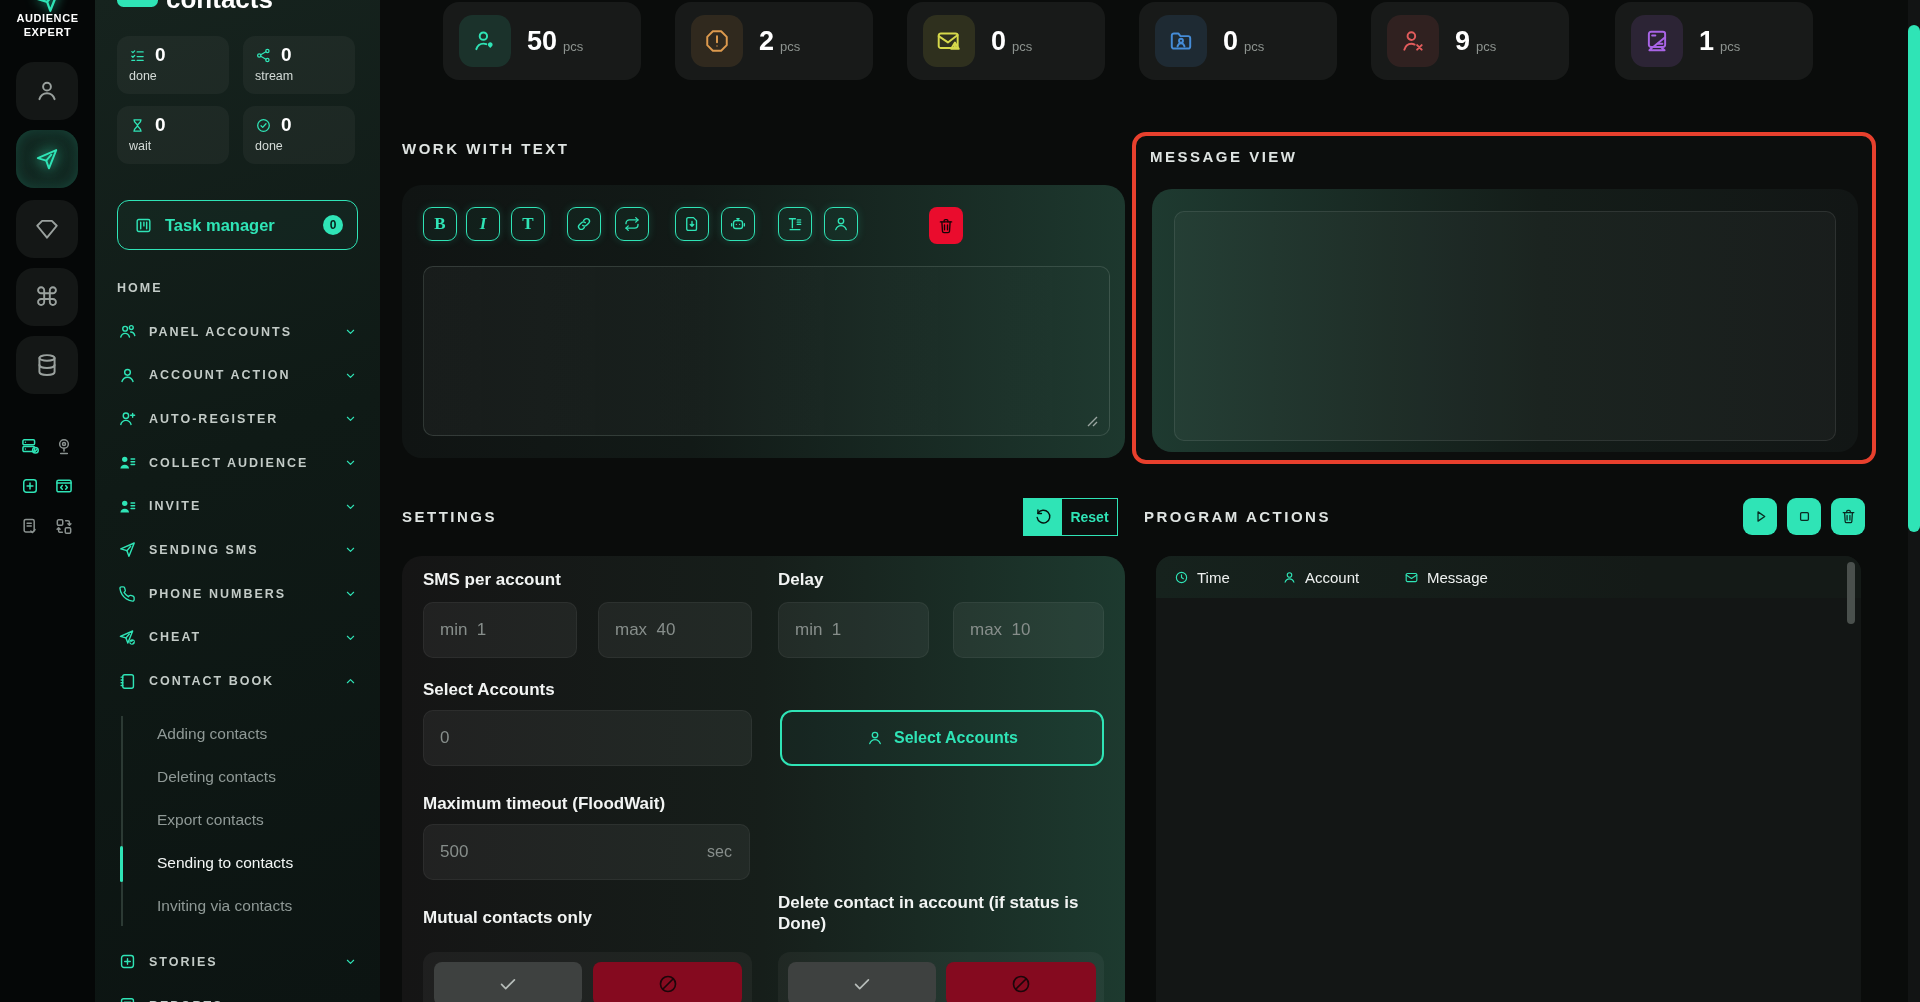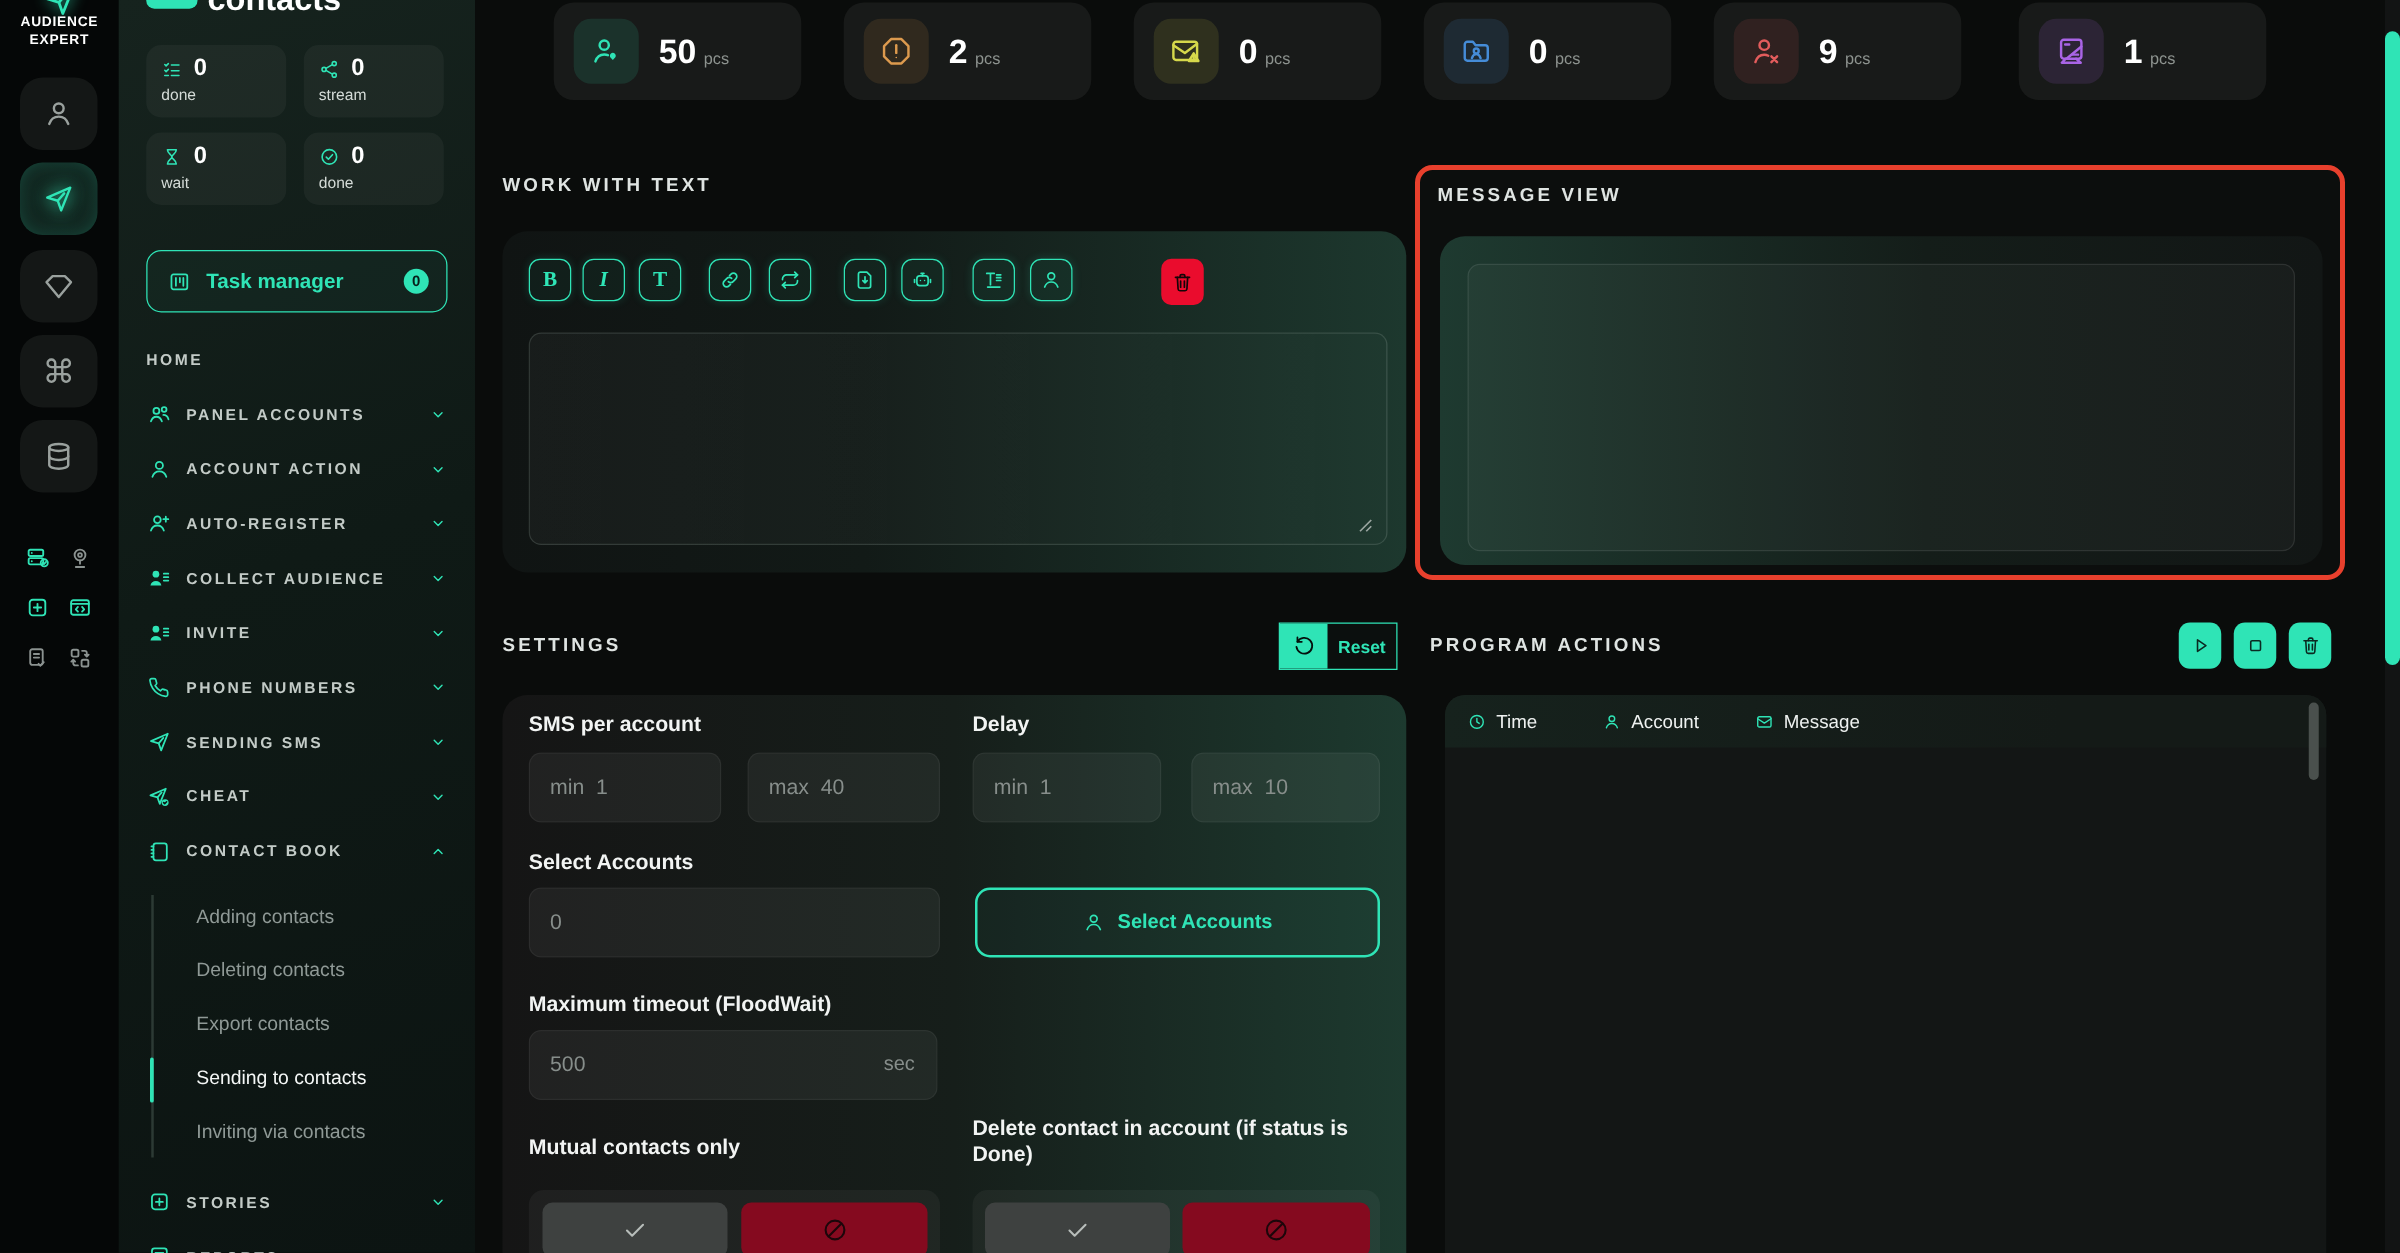--- a/index.html
+++ b/index.html
@@ -534,38 +534,38 @@
         </span>
       <span class="nlabel">INVITE</span>
       <span class="chev">
           <svg class="ic" width="15" height="15" stroke-width="2.4">
             <use href="#i-chevron"></use>
           </svg>
         </span>
     </div>
     <div class="nav-item">
       <span class="nico">
-          <svg class="ic" width="18" height="18">
-            <use href="#i-phone"></use>
-          </svg>
-        </span>
-      <span class="nlabel">PHONE NUMBERS</span>
+          <svg class="ic" width="19" height="19">
+            <use href="#i-plane"></use>
+          </svg>
+        </span>
+      <span class="nlabel">SENDING SMS</span>
       <span class="chev">
           <svg class="ic" width="15" height="15" stroke-width="2.4">
             <use href="#i-chevron"></use>
           </svg>
         </span>
     </div>
     <div class="nav-item">
       <span class="nico">
-          <svg class="ic" width="19" height="19">
-            <use href="#i-plane"></use>
-          </svg>
-        </span>
-      <span class="nlabel">SENDING SMS</span>
+          <svg class="ic" width="18" height="18">
+            <use href="#i-phone"></use>
+          </svg>
+        </span>
+      <span class="nlabel">PHONE NUMBERS</span>
       <span class="chev">
           <svg class="ic" width="15" height="15" stroke-width="2.4">
             <use href="#i-chevron"></use>
           </svg>
         </span>
     </div>
     <div class="nav-item">
       <span class="nico">
           <svg class="ic" width="19" height="19">
             <use href="#i-plane-check"></use>

